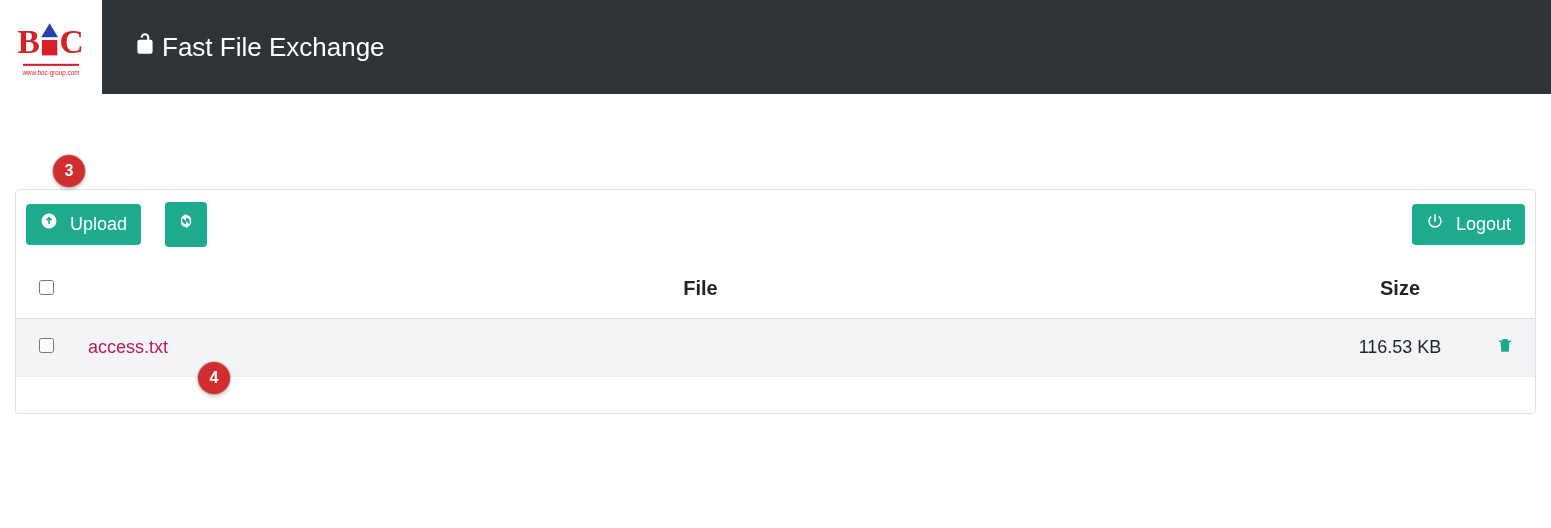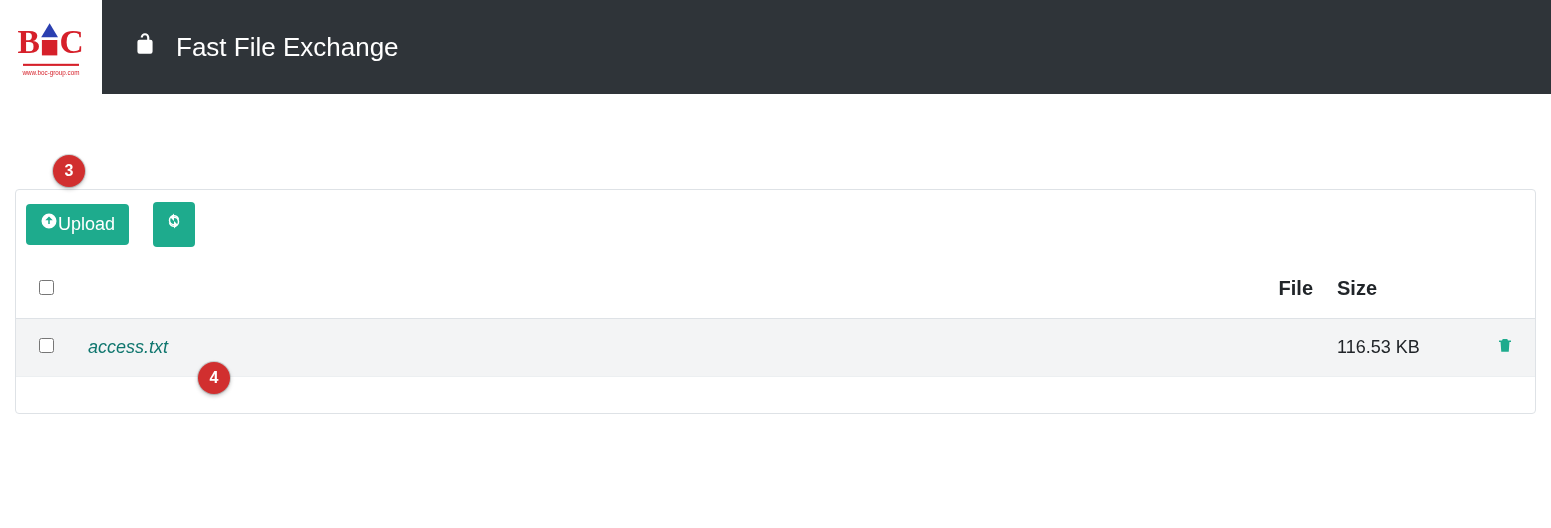--- a/index.html
+++ b/index.html
@@ -23,21 +23,21 @@
     justify-content: center;
   }
   .logo-svg { width: 70px; height: 70px; }
   .brand {
     display: flex;
     align-items: center;
     color: #fff;
     font-size: 26px;
     font-weight: 400;
     margin-left: 30px;
-    gap: 18px;
+    gap: 4px;
   }
   .brand svg { width: 26px; height: 26px; fill: #fff; }
 
   
   .panel {
     margin: 95px 15px 0 15px;
     border: 1px solid #dee2e6;
     border-radius: 4px;
     background: #fff;
     padding-bottom: 36px;
@@ -45,59 +45,59 @@
   .toolbar {
     display: flex;
     align-items: center;
     padding: 12px 10px 12px 10px;
     gap: 24px;
   }
   .spacer { flex: 1; }
   .btn {
     display: inline-flex;
     align-items: center;
-    gap: 0;
+    gap: 12px;
     background: #1eab8d;
     color: #fff;
     border: none;
     border-radius: 4px;
     font-size: 18px;
     padding: 8px 14px;
     cursor: pointer;
     line-height: 1.4;
   }
   .btn.icon-only { padding: 10px 12px; }
   .btn svg { width: 18px; height: 18px; fill: #fff; }
 
   
   table.files {
     width: 100%;
     border-collapse: collapse;
     font-size: 18px;
   }
   table.files thead th {
-    text-align: right;
+    text-align: center;
     font-weight: 700;
     font-size: 20px;
     padding: 18px 12px;
     border-bottom: 1px solid #dee2e6;
   }
   table.files th.col-chk,
   table.files td.col-chk { width: 60px; text-align: center; }
   table.files th.col-size,
-  table.files td.col-size { width: 150px; text-align: left; }
+  table.files td.col-size { width: 150px; text-align: center; }
   table.files th.col-act,
   table.files td.col-act { width: 60px; text-align: center; }
   table.files tbody td {
     padding: 16px 12px;
     border-bottom: 1px solid #eceff1;
     vertical-align: middle;
   }
   table.files tbody tr:nth-child(odd) { background: #f3f4f5; }
-  a.filelink { color: #0f766e; text-decoration: none; font-style: italic; }
+  a.filelink { color: #be185d; text-decoration: none; }
   .trash-btn {
     background: none; border: none; cursor: pointer; padding: 0;
     color: #1eab8d;
   }
   .trash-btn svg { width: 18px; height: 20px; fill: #1eab8d; }
   input[type=checkbox] {
     width: 15px; height: 15px;
   }
 
   
@@ -157,20 +157,28 @@
       </button>
       <button class="btn icon-only">
         <span>
           <svg viewBox="0 0 24 24">
               <path d="M12 6V2L7 7l5 5V8a5 5 0 1 1-4.9 6H5.05A7 7 0 1 0 12 6z"></path>
               <path d="M12 18v4l5-5-5-5v4a5 5 0 1 1 4.9-6h2.05A7 7 0 1 0 12 18z"></path>
             </svg>
         </span>
       </button>
       <div class="spacer"></div>
+      <button class="btn">
+        <span>
+          <svg viewBox="0 0 24 24">
+              <path d="M13 3h-2v10h2zM17.83 5.17l-1.42 1.42A7 7 0 1 1 7.59 6.59L6.17 5.17a9 9 0 1 0 11.66 0z"></path>
+            </svg>
+        </span>
+        <span>Logout</span>
+      </button>
     </div>
 
     <table class="files">
       <thead>
         <tr>
           <th class="col-chk">
             <input type="checkbox" style="">
           </th>
           <th>File</th>
           <th class="col-size">Size</th>

